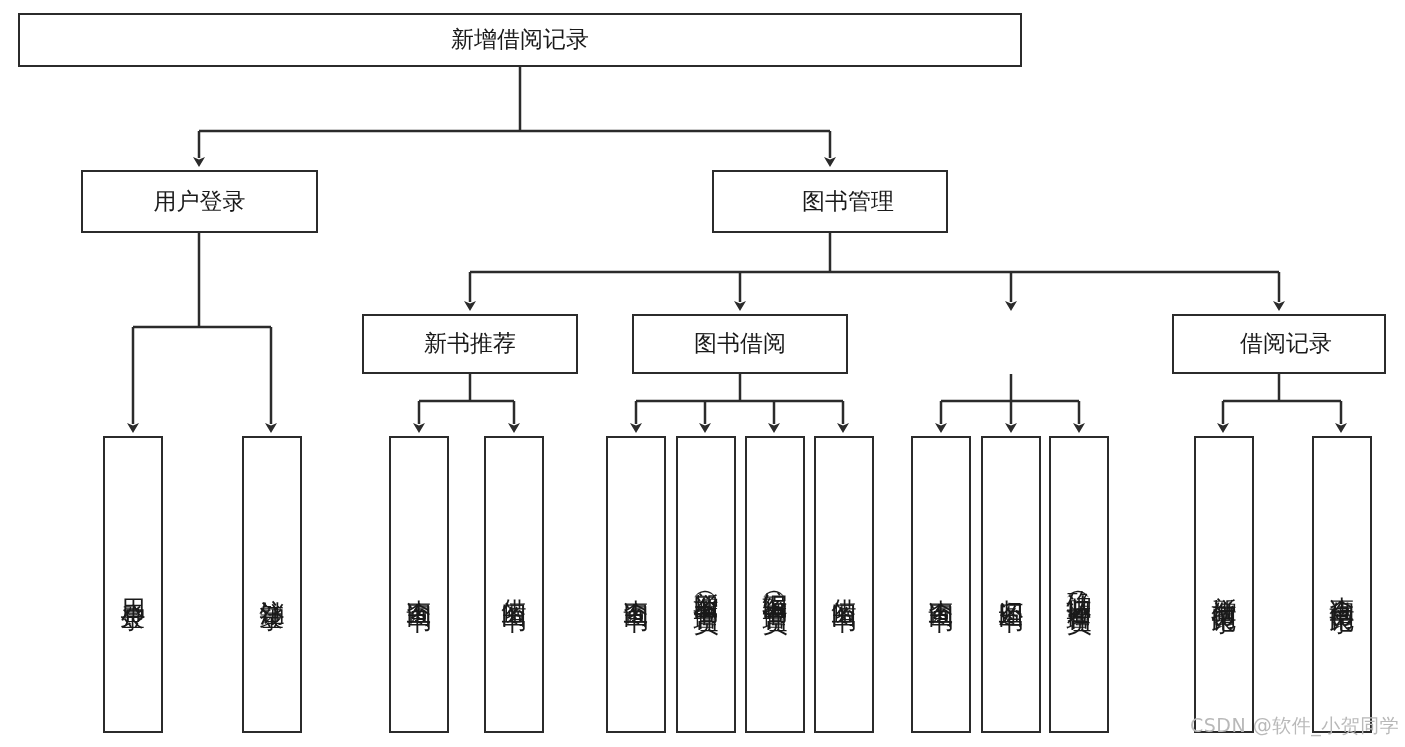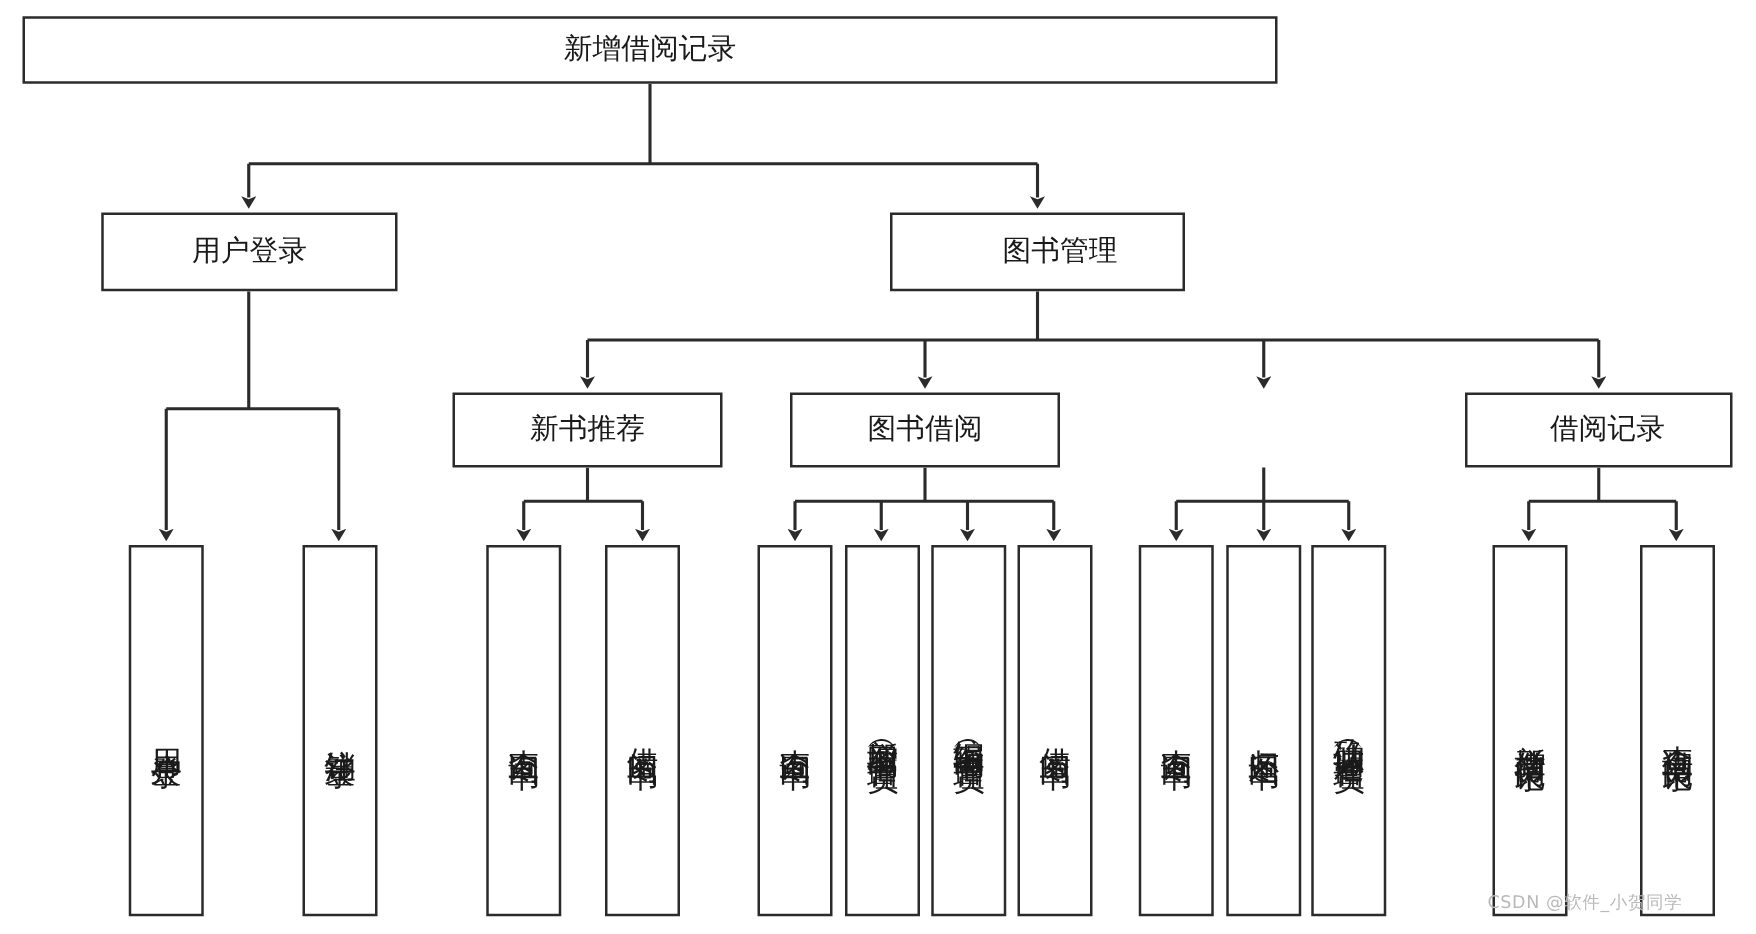--- a/index.html
+++ b/index.html
@@ -52,21 +52,21 @@
   }
   .node.vert .label {
     writing-mode: vertical-rl;
     text-orientation: upright;
     font-size: 25px;
     letter-spacing: 3px;
     line-height: 1;
   }
   .watermark {
     position: absolute;
-    font-size: 14px;
+    font-size: 19px;
     color: #b9b9b9;
     white-space: nowrap;
     letter-spacing: 0.5px;
   }
 </style>
 </head>
 <body>
 
 <div id="stage">
 

